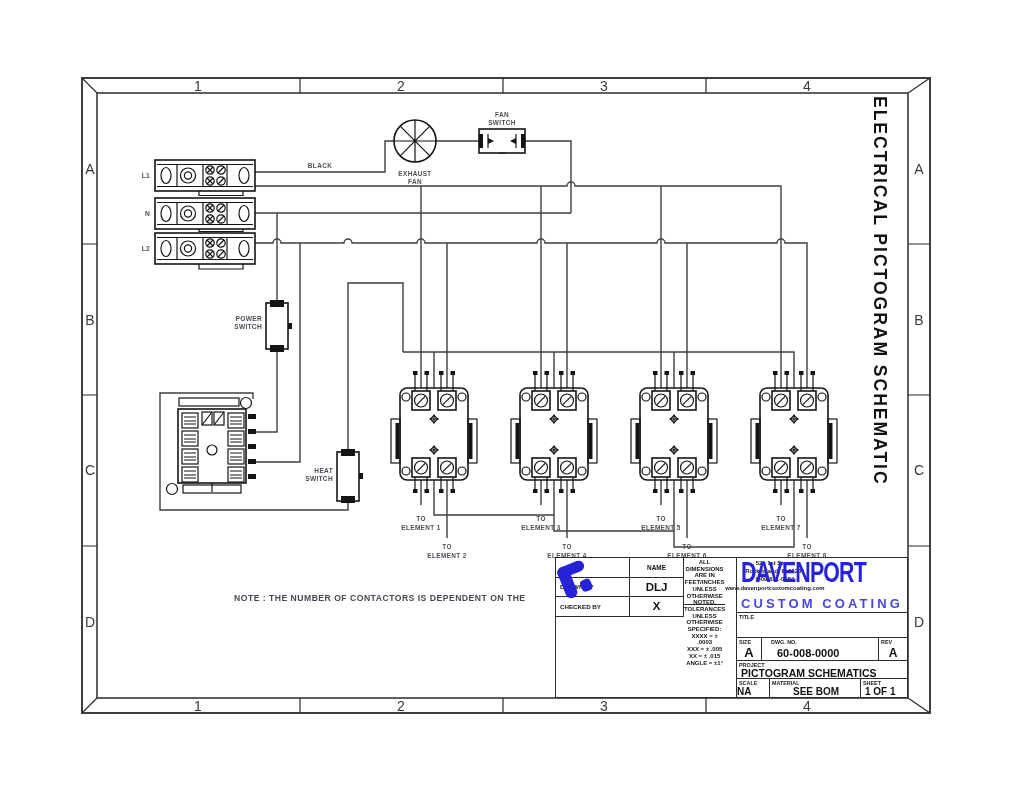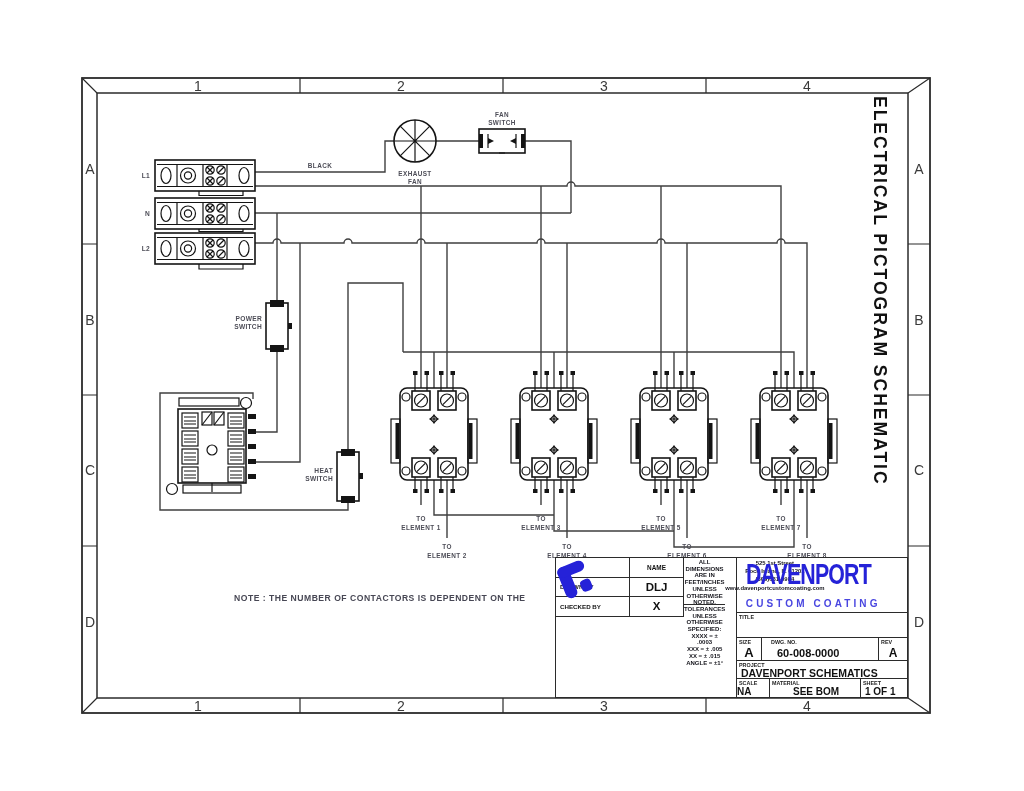--- a/index.html
+++ b/index.html
@@ -34,21 +34,21 @@
   .nd-val{font-size:11.5px;font-weight:bold;}
   .tol{height:47px;border-bottom:1px solid #2b2b2b;text-align:center;font-size:6px;
       font-weight:600;line-height:6.7px;padding-top:1px;color:#15151c;}
   .addr{flex:1;text-align:center;font-size:5.9px;font-weight:600;line-height:8.2px;
       padding-top:1px;color:#15151c;}
   .tb-right{flex:1;display:flex;flex-direction:column;}
   .logo-box{height:56px;display:flex;align-items:center;justify-content:center;gap:5px;}
   .logo-text{display:flex;flex-direction:column;align-items:flex-start;}
   .logo-name{font-size:26px;font-weight:bold;color:#2522d8;letter-spacing:-1px;
       transform:scale(.82,1.12);transform-origin:left center;line-height:24px;}
-  .logo-tag{font-size:10px;font-weight:bold;color:#4946e0;letter-spacing:3.1px;margin-top:12px;}
+  .logo-tag{font-size:13px;font-weight:bold;color:#4946e0;letter-spacing:3.1px;margin-top:12px;}
   .band{border-top:1.2px solid #2b2b2b;position:relative;}
   .band .flab{position:absolute;left:2px;top:1px;font-size:5.4px;font-weight:700;color:#222;}
   .band-title{height:25px;} .band-title .fval{padding:9px 0 0 5px;font-size:11.5px;font-weight:bold;}
   .band-size{height:24px;display:flex;}
   .col{position:relative;border-right:1.2px solid #2b2b2b;}
   .col:last-child{border-right:none;}
   .col-size{width:25px;} .col-size .fval{text-align:center;padding-top:7px;font-size:13px;font-weight:bold;}
   .col-dwg{flex:1;margin-left:7px;} .col-dwg .fval{padding:9px 0 0 8px;font-size:11px;font-weight:bold;}
   .col-rev{width:28px;} .col-rev .fval{text-align:center;padding-top:8px;font-size:12px;font-weight:bold;}
   .band-project{height:18px;} .band-project .fval{padding:6px 0 0 4px;font-size:10.5px;font-weight:bold;}
@@ -358,21 +358,21 @@
         <div class="flab">DWG. NO.</div>
         <div class="fval">60-008-0000</div>
       </div>
       <div class="col col-rev">
         <div class="flab">REV</div>
         <div class="fval">A</div>
       </div>
     </div>
     <div class="band band-project">
       <div class="flab">PROJECT</div>
-      <div class="fval">DAVENPORT SCHEMATICS</div>
+      <div class="fval">PICTOGRAM SCHEMATICS</div>
     </div>
     <div class="band band-bottom">
       <div class="col col-scale">
         <div class="flab">SCALE</div>
         <div class="fval">NA</div>
       </div>
       <div class="col col-mat">
         <div class="flab">MATERIAL</div>
         <div class="fval">SEE BOM</div>
       </div>

